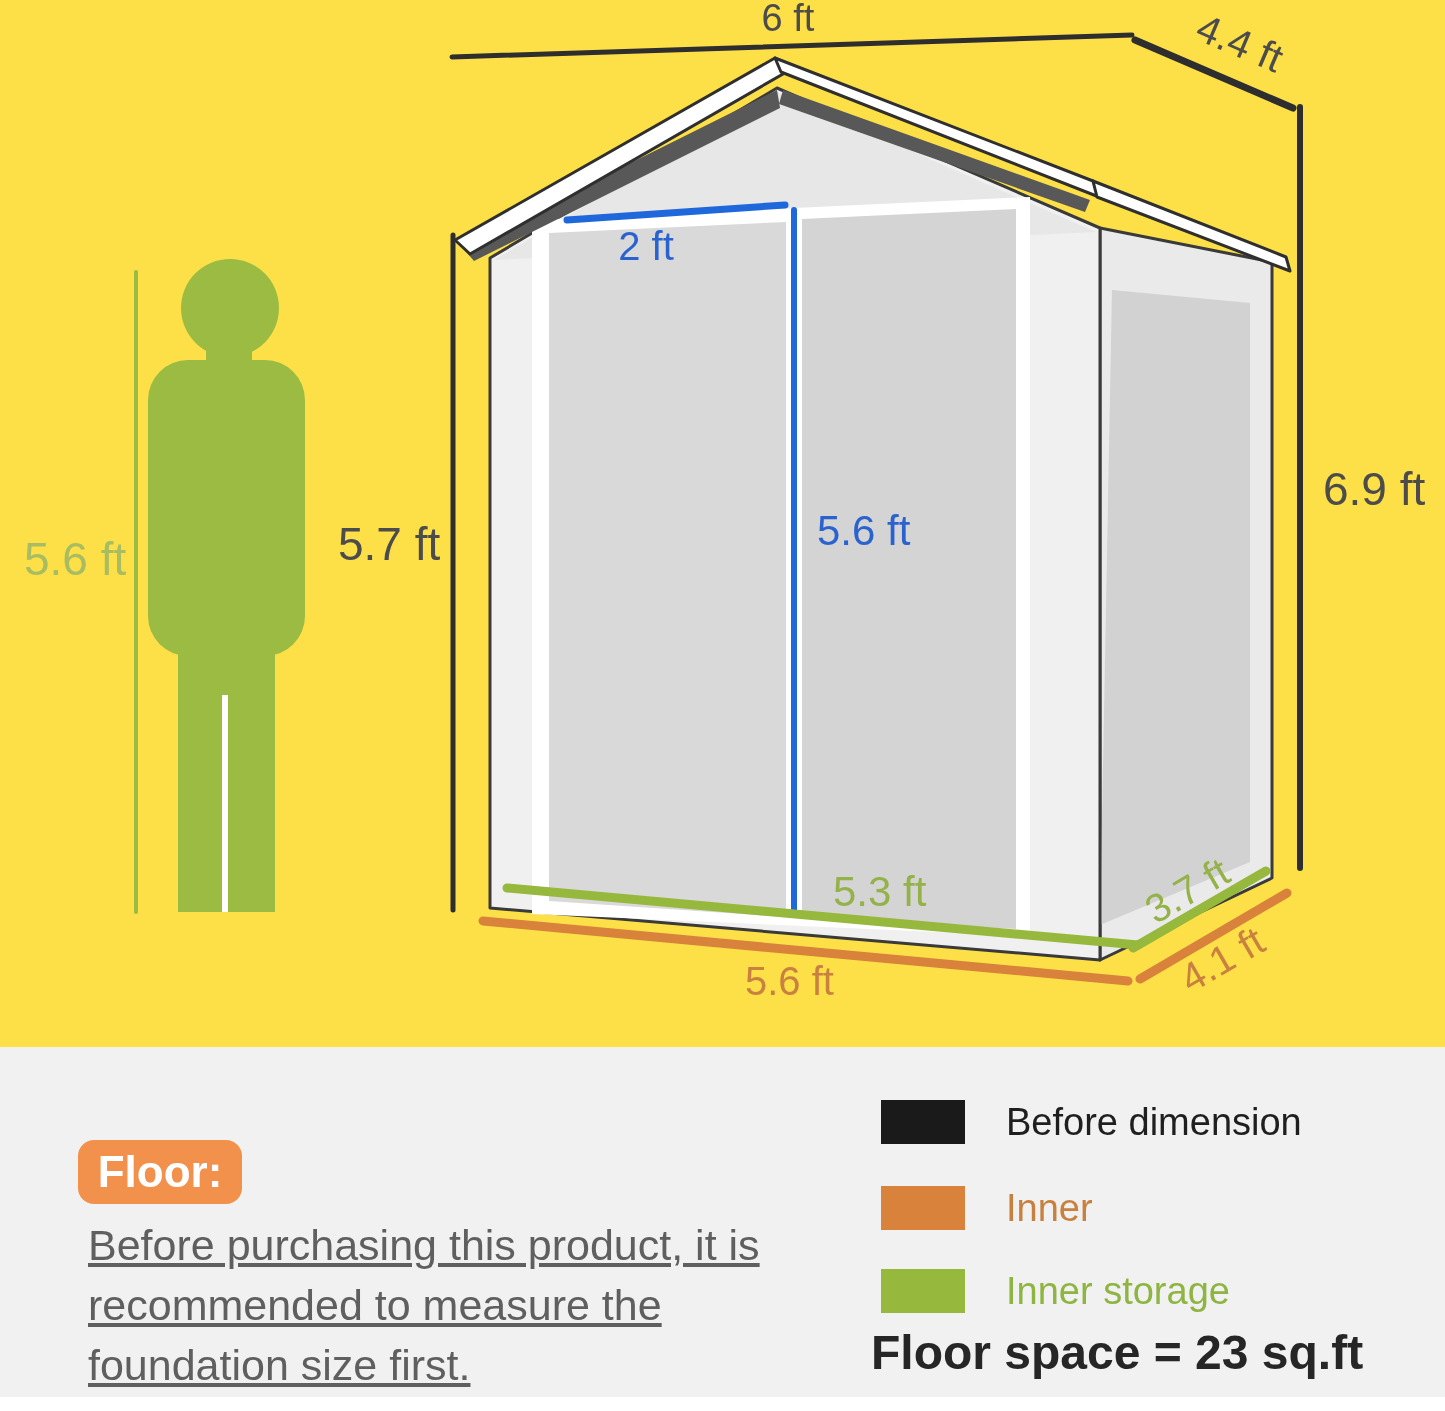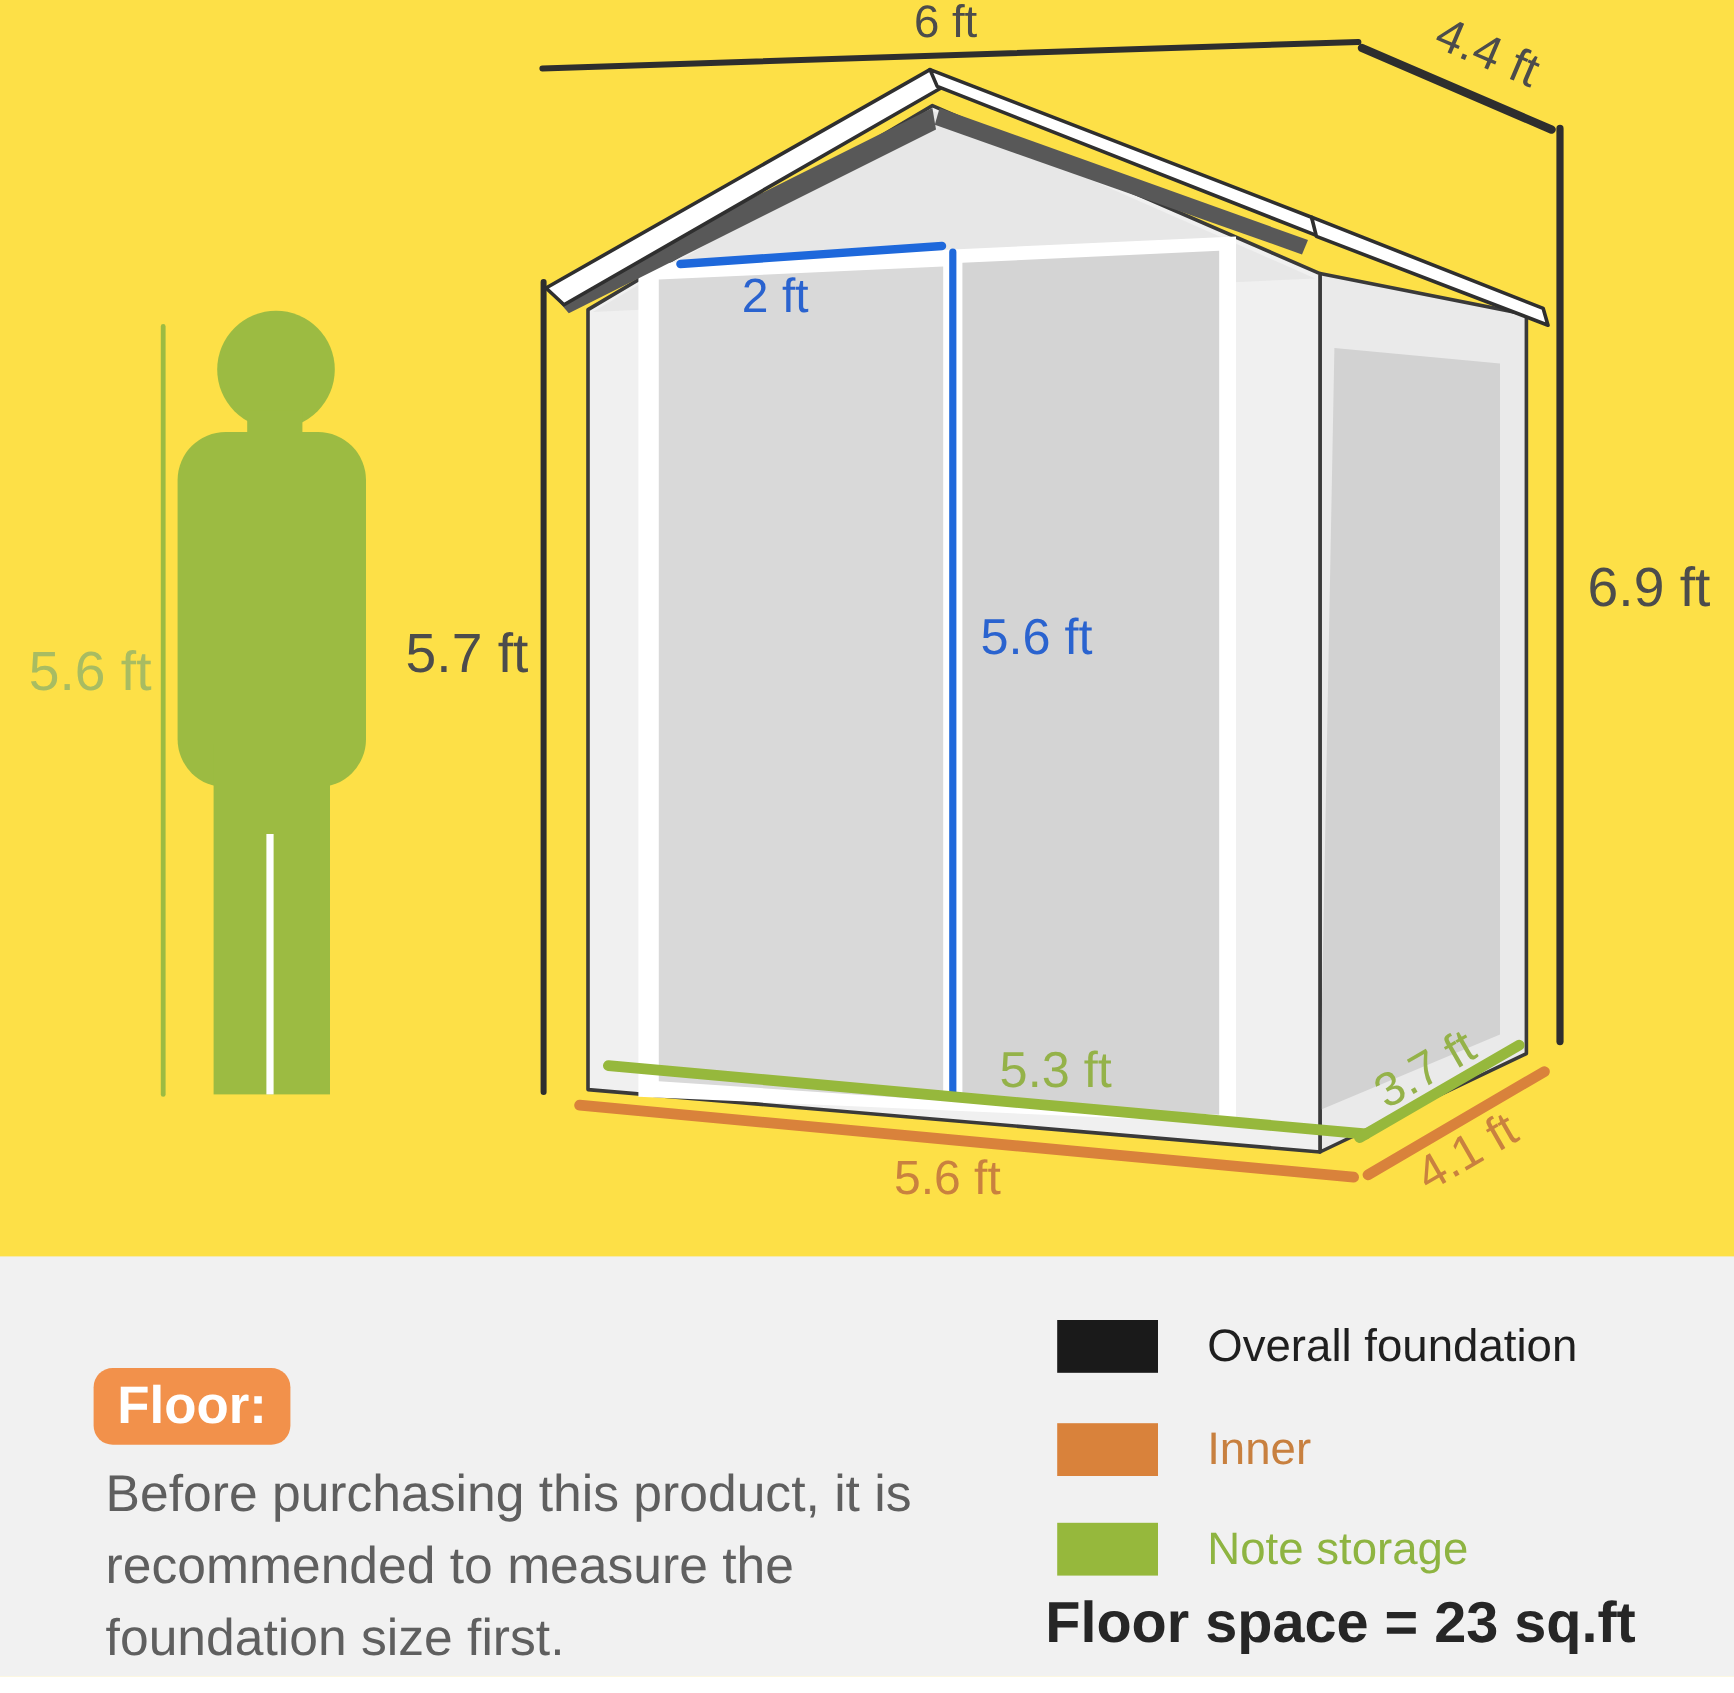--- a/index.html
+++ b/index.html
@@ -37,21 +37,21 @@
   .f38{font-size:38px;} .f40{font-size:40px;} .f42{font-size:42px;} .f46{font-size:46px;}
 
   .person{fill:var(--person_green,#9cbb42);}
 
   
   .bottom-panel{position:absolute;left:0;top:1047px;width:1445px;height:364px;background:#f1f1f1;}
   .abs{position:absolute;}
   .note-badge{left:78px;top:93px;width:164px;height:64px;background:var(--note_badge_orange,#f2914b);
               border-radius:16px;display:flex;align-items:center;justify-content:center;
               color:#ffffff;font-size:44px;font-weight:bold;}
-  .note-body{left:88px;top:168px;width:740px;font-size:43px;line-height:1.4;color:#5f5f5f;margin:0;}
+  .note-body{left:88px;top:168px;width:740px;font-size:43px;line-height:1.4;color:#5f5f5f;margin:0;text-decoration:underline;}
   .sw{left:881px;width:84px;height:44px;}
   .sw-overall{top:53px;background:var(--overall_dimension_black,#1a1a1a);}
   .sw-floor{top:139px;background:var(--floor_orange,#d9823b);}
   .sw-inner{top:222px;background:var(--inner_storage_green,#96b83c);}
   .legend-label{left:1006px;height:44px;display:flex;align-items:center;font-size:38px;}
   .ll-overall{top:53px;color:#1f1f1f;}
   .ll-floor{top:139px;color:#c8803f;}
   .ll-inner{top:222px;color:#8eb441;}
   .floor-space{left:871px;top:278px;font-size:48px;color:#262626;font-weight:bold;}
 </style>
@@ -114,24 +114,24 @@
   </svg>
 
   <div class="bottom-panel">
 
     <div class="abs note-badge">
       <span>Floor:</span>
     </div>
     <p class="abs note-body">Before purchasing this product, it is recommended to measure the foundation size first.</p>
 
     <div class="abs sw sw-overall"></div>
-    <div class="abs legend-label ll-overall">Overall foundation</div>
+    <div class="abs legend-label ll-overall">Before dimension</div>
 
     <div class="abs sw sw-floor"></div>
     <div class="abs legend-label ll-floor">Inner</div>
 
     <div class="abs sw sw-inner"></div>
-    <div class="abs legend-label ll-inner">Note storage</div>
+    <div class="abs legend-label ll-inner">Inner storage</div>
 
     <div class="abs floor-space">Floor space = 23 sq.ft</div>
   </div>
 
 </div>
 
 </body></html>

